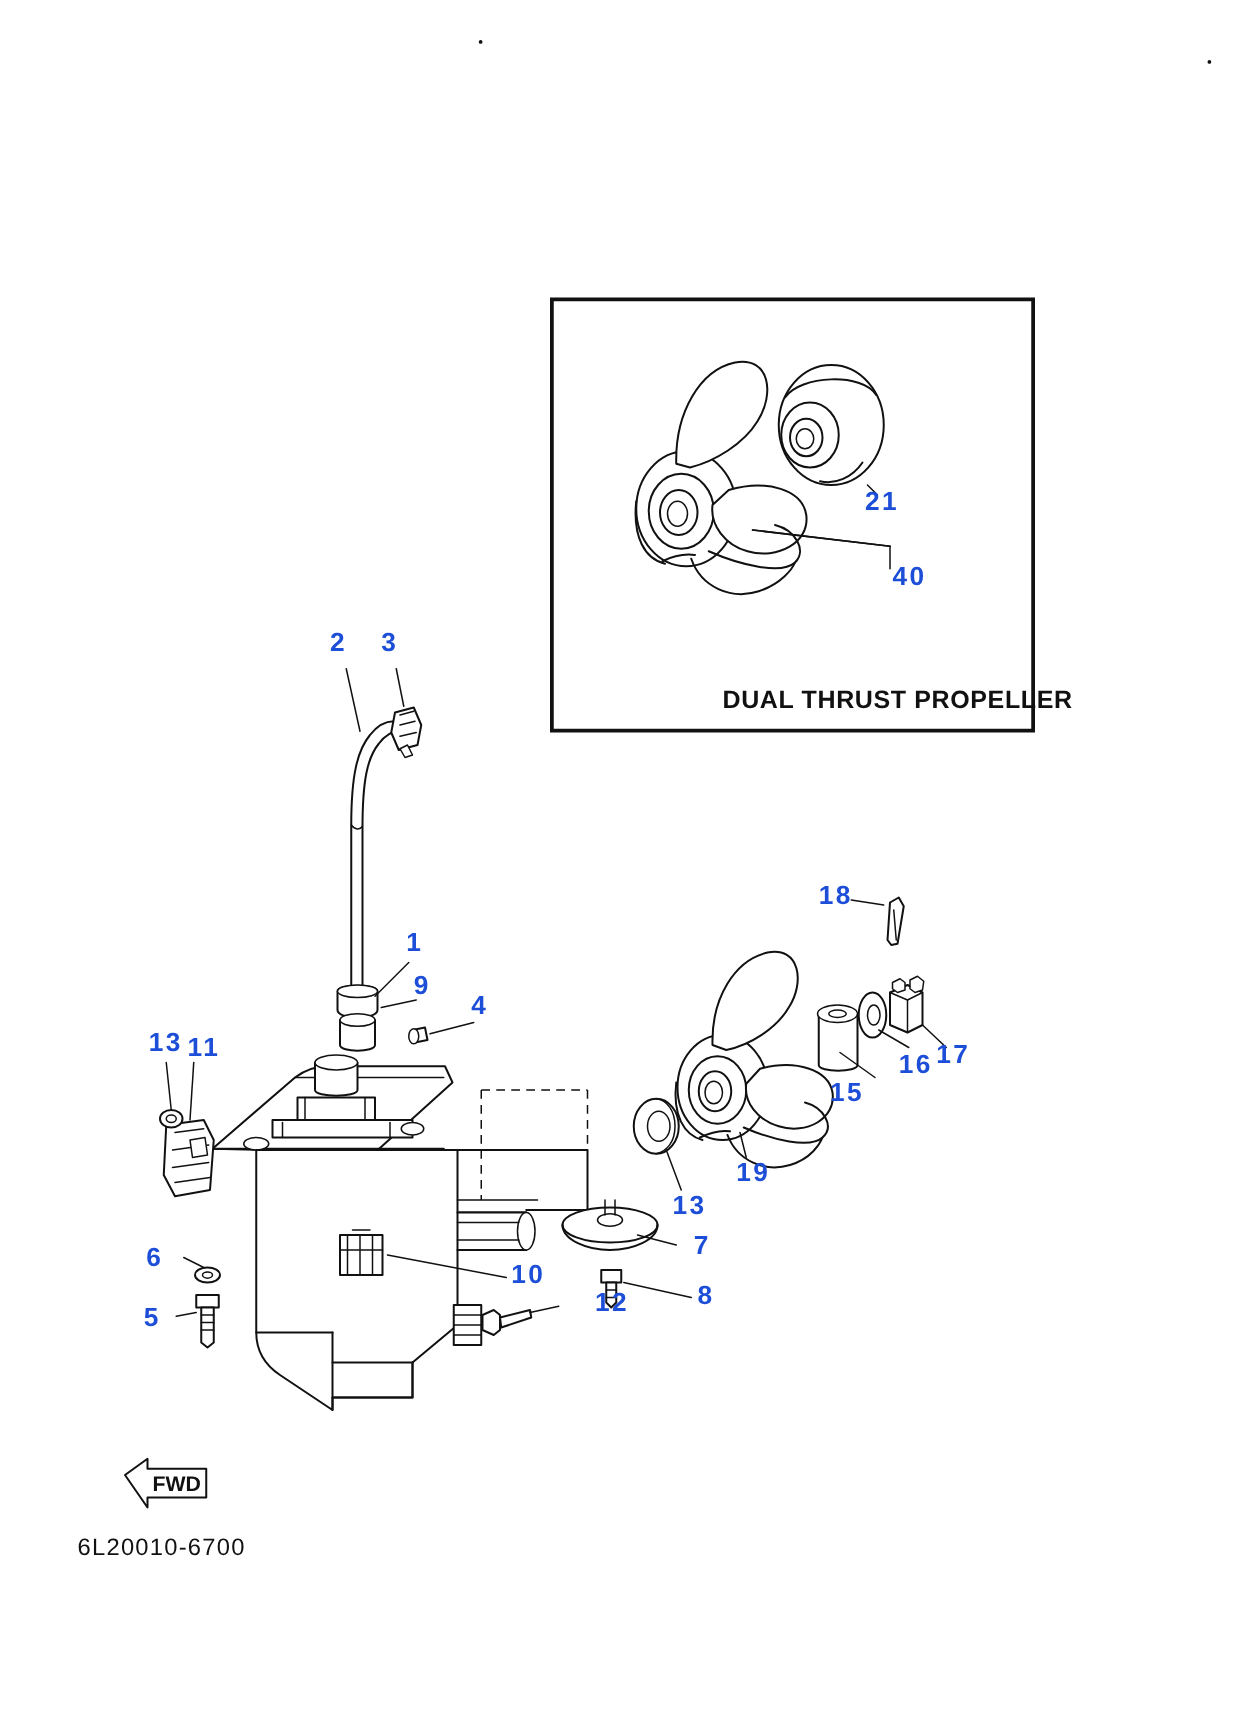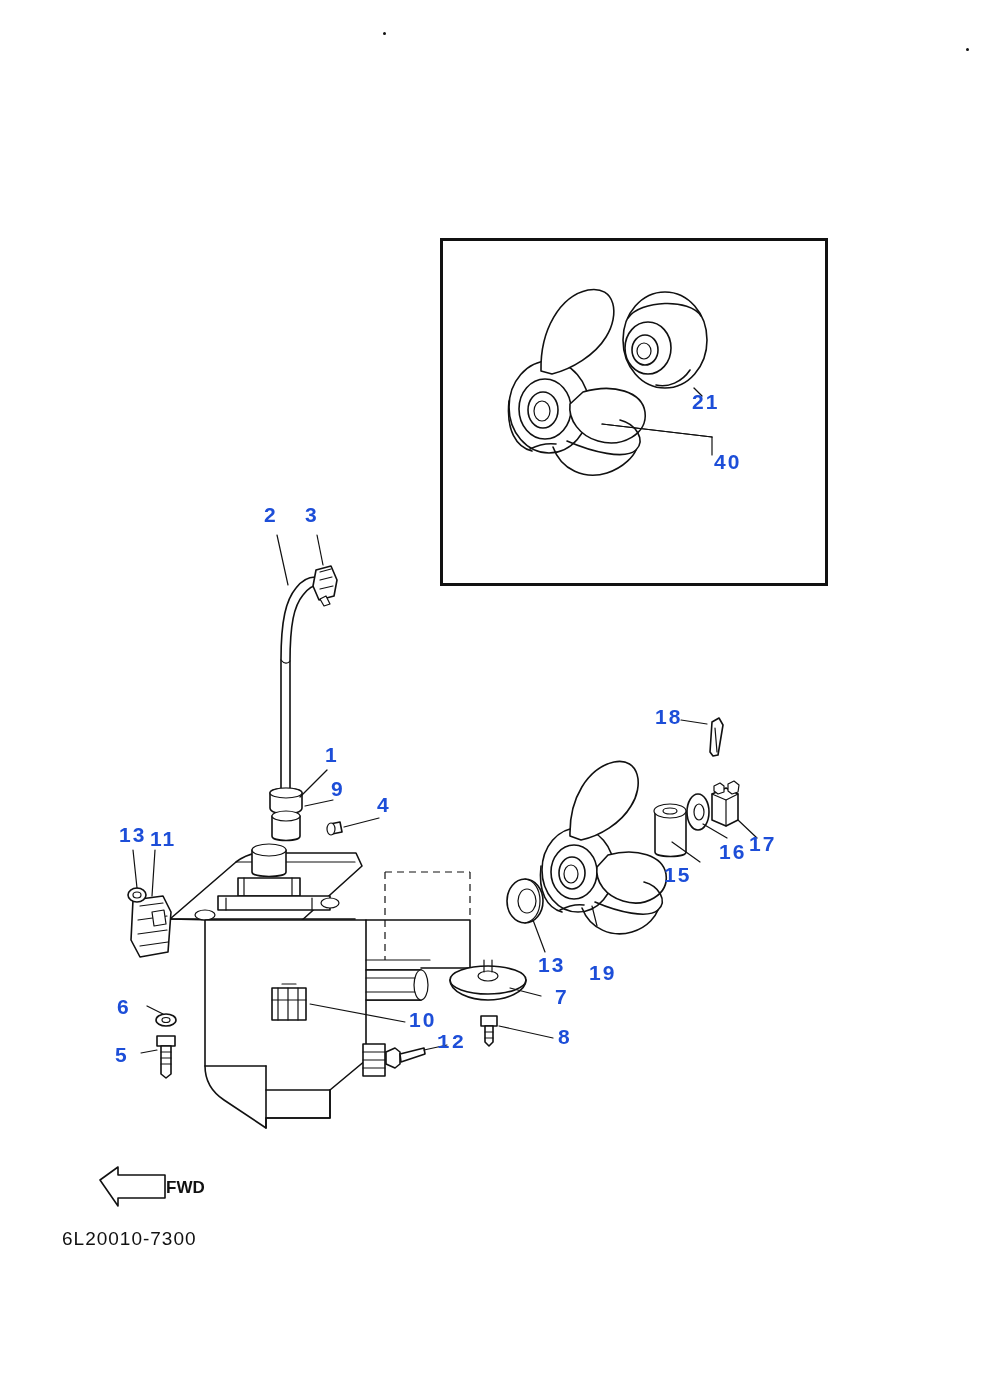--- a/index.html
+++ b/index.html
@@ -301,44 +301,45 @@
     <path class="ln-thin" d="M700 862 L672 842"></path>
 
     <path class="ln-thin" d="M727 838 L703 824"></path>
 
     <path class="ln-thin" d="M757 838 L738 820"></path>
 
     <path class="ln-thin" d="M681 720 L707 724"></path>
   </svg>
 
   <div class="inset-box" style="left:440px; top:238px; width:382px; height:342px;"></div>
+  <div class="inset-title" style="left:578px; top:549px;">DUAL THRUST PROPELLER</div>
 
   <div class="callout" style="left:692px; top:390px;">21</div>
   <div class="callout" style="left:714px; top:450px;">40</div>
 
   <div class="callout" style="left:264px; top:503px;">2</div>
   <div class="callout" style="left:305px; top:503px;">3</div>
   <div class="callout" style="left:325px; top:743px;">1</div>
   <div class="callout" style="left:331px; top:777px;">9</div>
   <div class="callout" style="left:377px; top:793px;">4</div>
   <div class="callout" style="left:119px; top:823px;text-align:center;">13</div>
   <div class="callout" style="left:150px; top:827px;">11</div>
   <div class="callout" style="left:117px; top:995px;">6</div>
   <div class="callout" style="left:115px; top:1043px;">5</div>
   <div class="callout" style="left:409px; top:1008px;">10</div>
-  <div class="callout" style="left:437px; top:1031px;font-family:Liberation Mono, monospace;">12</div>
+  <div class="callout" style="left:476px; top:1031px;">12</div>
   <div class="callout" style="left:555px; top:985px;">7</div>
   <div class="callout" style="left:558px; top:1025px;">8</div>
   <div class="callout" style="left:538px; top:953px;">13</div>
-  <div class="callout" style="left:589px; top:927px;margin-top:34px;">19</div>
+  <div class="callout" style="left:589px; top:927px;">19</div>
   <div class="callout" style="left:664px; top:863px;">15</div>
   <div class="callout" style="left:719px; top:840px;">16</div>
   <div class="callout" style="left:749px; top:832px;">17</div>
   <div class="callout" style="left:655px; top:705px;">18</div>
 
   <svg class="art" viewBox="0 0 1000 1381">
     <path class="fillw" d="M100 1180 L118 1167 L118 1175 L165 1175 L165 1198 L118 1198 L118 1206 Z"></path>
   </svg>
-  <div class="fwd-label" style="left:122px; top:1178px;margin-left:44px;">FWD</div>
-
-  <div class="part-code" style="left:62px; top:1228px;">6L20010-7300</div>
+  <div class="fwd-label" style="left:122px; top:1178px;">FWD</div>
+
+  <div class="part-code" style="left:62px; top:1228px;">6L20010-6700</div>
 
 </div>
 
 </body></html>

